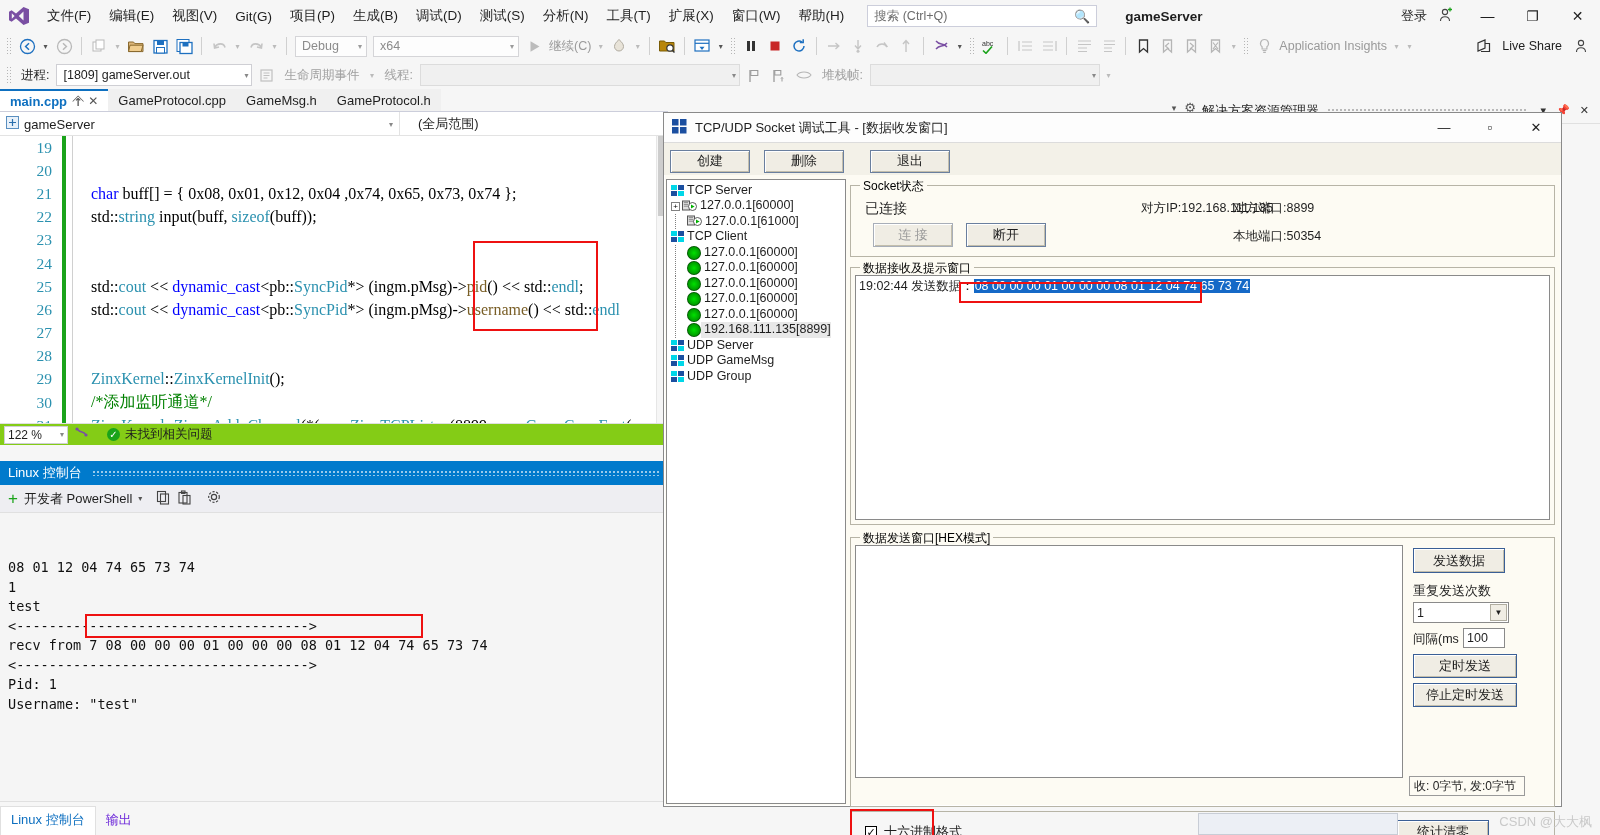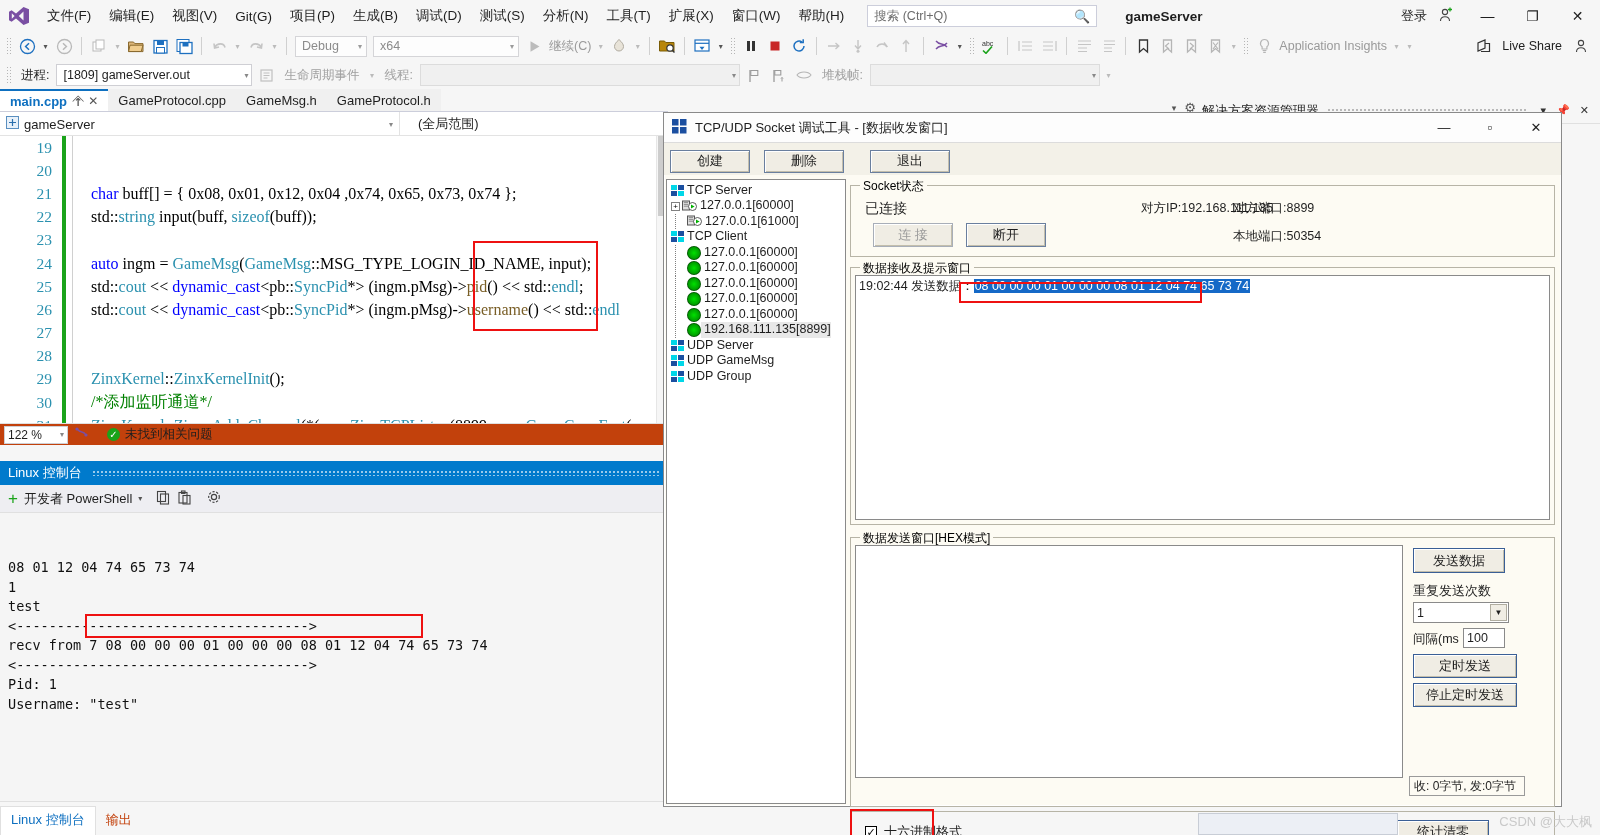--- a/index.html
+++ b/index.html
@@ -75,40 +75,40 @@
   .changebar { width:4px; background:#1aa31a; margin-right:6px; height:23.2px;}
   .indent-guide { width:1px; background:#d0d0d0; margin-right:18px; height:23.2px;}
   .kw { color:#0000ff; } .typ { color:#2b91af; }
   .cmt { color:#008000; } .pln { color:#000; }
   .fn { color:#795e26; }
 
   
   .redbox { position:absolute; border:2px solid #ee1111; pointer-events:none; }
 
   
-  .code-status { height:22px; display:flex; align-items:center; background:#c2410c; border-top:1px solid #e0e0e0; padding-left:4px; gap:6px;}
+  .code-status { height:22px; display:flex; align-items:center; background:#84cc16; border-top:1px solid #e0e0e0; padding-left:4px; gap:6px;}
   .zoom-combo { width:64px; height:18px; border:1px solid #cfcfd4; background:#fff; display:flex; align-items:center; padding:0 3px; font-size:12px;}
   .zoom-combo .ca { margin-left:auto; font-size:8px; color:#888;}
   .ok-dot { width:13px; height:13px; border-radius:50%; background:#1aa31a; color:#fff; font-size:10px;
             display:flex; align-items:center; justify-content:center; }
 
   
   .tool-header { height:24px; background:#007acc; color:#fff; display:flex; align-items:center; padding:0 8px; font-size:13px; }
   .tool-header .dots { flex:1; margin-left:10px; height:6px;
      background-image:radial-gradient(circle, rgba(255,255,255,.6) 1px, transparent 1px); background-size:4px 4px;}
   .term-toolbar { height:28px; background:#eeeef2; display:flex; align-items:center; gap:6px; padding:0 8px; border-bottom:1px solid #e0e0e0;}
   .term-plus { color:#1aa31a; font-size:17px; line-height:1; }
   .term-shell { font-size:13px; color:#1e1e1e; }
   .term-body { background:#f5f5f5; font-family:"DejaVu Sans Mono","Liberation Mono",monospace; font-size:13.5px;
                color:#111; padding:6px 8px 0 8px; line-height:19.5px; white-space:pre; position:relative;}
 
   
   .bottom-tabs { position:absolute; left:0; bottom:0; width:668px; height:34px; background:#f6f6f6; border-top:1px solid #e0e0e0;
                  display:flex; align-items:flex-end; }
-  .bt-tab { padding:4px 10px 6px 10px; font-size:13px; color:#c2410c; }
+  .bt-tab { padding:4px 10px 6px 10px; font-size:13px; color:#6d28d9; }
   .bt-tab.active { color:#0e70c0; background:#fff; border:1px solid #e0e0e0; border-bottom:none; }
 
   
   .solexp { position:absolute; right:0; top:98px; width:404px; height:26px; background:#f6f6f6;
             display:flex; align-items:center; font-size:13px; color:#1e1e1e; padding:0 6px; border-bottom:1px solid #e0e0e0;}
   .solexp .dots { flex:1; margin:0 8px; height:6px;
      background-image:radial-gradient(circle, #b9b9b9 1px, transparent 1px); background-size:4px 4px;}
   .solexp .ic { padding:0 5px; font-size:11px; color:#333;}
 
   
@@ -531,21 +531,21 @@
     </div>
   </div>
 
   <div class="code-area" style="width:668px; height:287px;">
     <div id="code-lines">
         <div class="code-line"><div class="ln">19</div><div class="changebar"></div><div class="indent-guide"></div><div></div></div>
         <div class="code-line"><div class="ln">20</div><div class="changebar"></div><div class="indent-guide"></div><div></div></div>
         <div class="code-line"><div class="ln">21</div><div class="changebar"></div><div class="indent-guide"></div><div><span class="kw">char</span> <span class="pln">buff[] = { 0x08, 0x01, 0x12, 0x04 ,0x74, 0x65, 0x73, 0x74 };</span></div></div>
         <div class="code-line"><div class="ln">22</div><div class="changebar"></div><div class="indent-guide"></div><div><span class="pln">std::</span><span class="typ">string</span><span class="pln"> input(buff, </span><span class="typ">sizeof</span><span class="pln">(buff));</span></div></div>
         <div class="code-line"><div class="ln">23</div><div class="changebar"></div><div class="indent-guide"></div><div></div></div>
-        <div class="code-line"><div class="ln">24</div><div class="changebar"></div><div class="indent-guide"></div><div><span class="kw">auto</span> <span class="pln">ingm = </span><span class="typ">GameMsg</span><span class="pln">(</span><span class="typ">GameMsg</span><span class="pln">::MSG_TYPE_LOGIN_ID_NAME, input);</span></div></div>
+        <div class="code-line"><div class="ln">24</div><div class="changebar"></div><div class="indent-guide"></div></div>
         <div class="code-line"><div class="ln">25</div><div class="changebar"></div><div class="indent-guide"></div><div><span class="pln">std::</span><span class="typ">cout</span><span class="pln"> &lt;&lt; </span><span class="kw">dynamic_cast</span><span class="pln">&lt;pb::</span><span class="typ">SyncPid</span><span class="pln">*&gt; (ingm.pMsg)-&gt;</span><span class="fn">pid</span><span class="pln">() &lt;&lt; std::</span><span class="typ">endl</span><span class="pln">;</span></div></div>
         <div class="code-line"><div class="ln">26</div><div class="changebar"></div><div class="indent-guide"></div><div><span class="pln">std::</span><span class="typ">cout</span><span class="pln"> &lt;&lt; </span><span class="kw">dynamic_cast</span><span class="pln">&lt;pb::</span><span class="typ">SyncPid</span><span class="pln">*&gt; (ingm.pMsg)-&gt;</span><span class="fn">username</span><span class="pln">() &lt;&lt; std::</span><span class="typ">endl</span></div></div>
         <div class="code-line"><div class="ln">27</div><div class="changebar"></div><div class="indent-guide"></div><div></div></div>
         <div class="code-line"><div class="ln">28</div><div class="changebar"></div><div class="indent-guide"></div><div></div></div>
         <div class="code-line"><div class="ln">29</div><div class="changebar"></div><div class="indent-guide"></div><div><span class="typ">ZinxKernel</span><span class="pln">::</span><span class="typ">ZinxKernelInit</span><span class="pln">();</span></div></div>
         <div class="code-line"><div class="ln">30</div><div class="changebar"></div><div class="indent-guide"></div><div><span class="cmt">/*添加监听通道*/</span></div></div>
         <div class="code-line"><div class="ln">31</div><div class="changebar"></div><div class="indent-guide"></div><div><span class="typ">ZinxKernel</span><span class="pln">::</span><span class="typ">Zinx_Add_Channel</span><span class="pln">(*(</span><span class="kw">new</span> <span class="typ">ZinxTCPListen</span><span class="pln">(8899, </span><span class="kw">new</span> <span class="typ">GameConnFact</span><span class="pln">(</span></div></div>
       </div>
 
     <div class="redbox" style="left:473px; top:105px; width:125px; height:90px;"></div>

